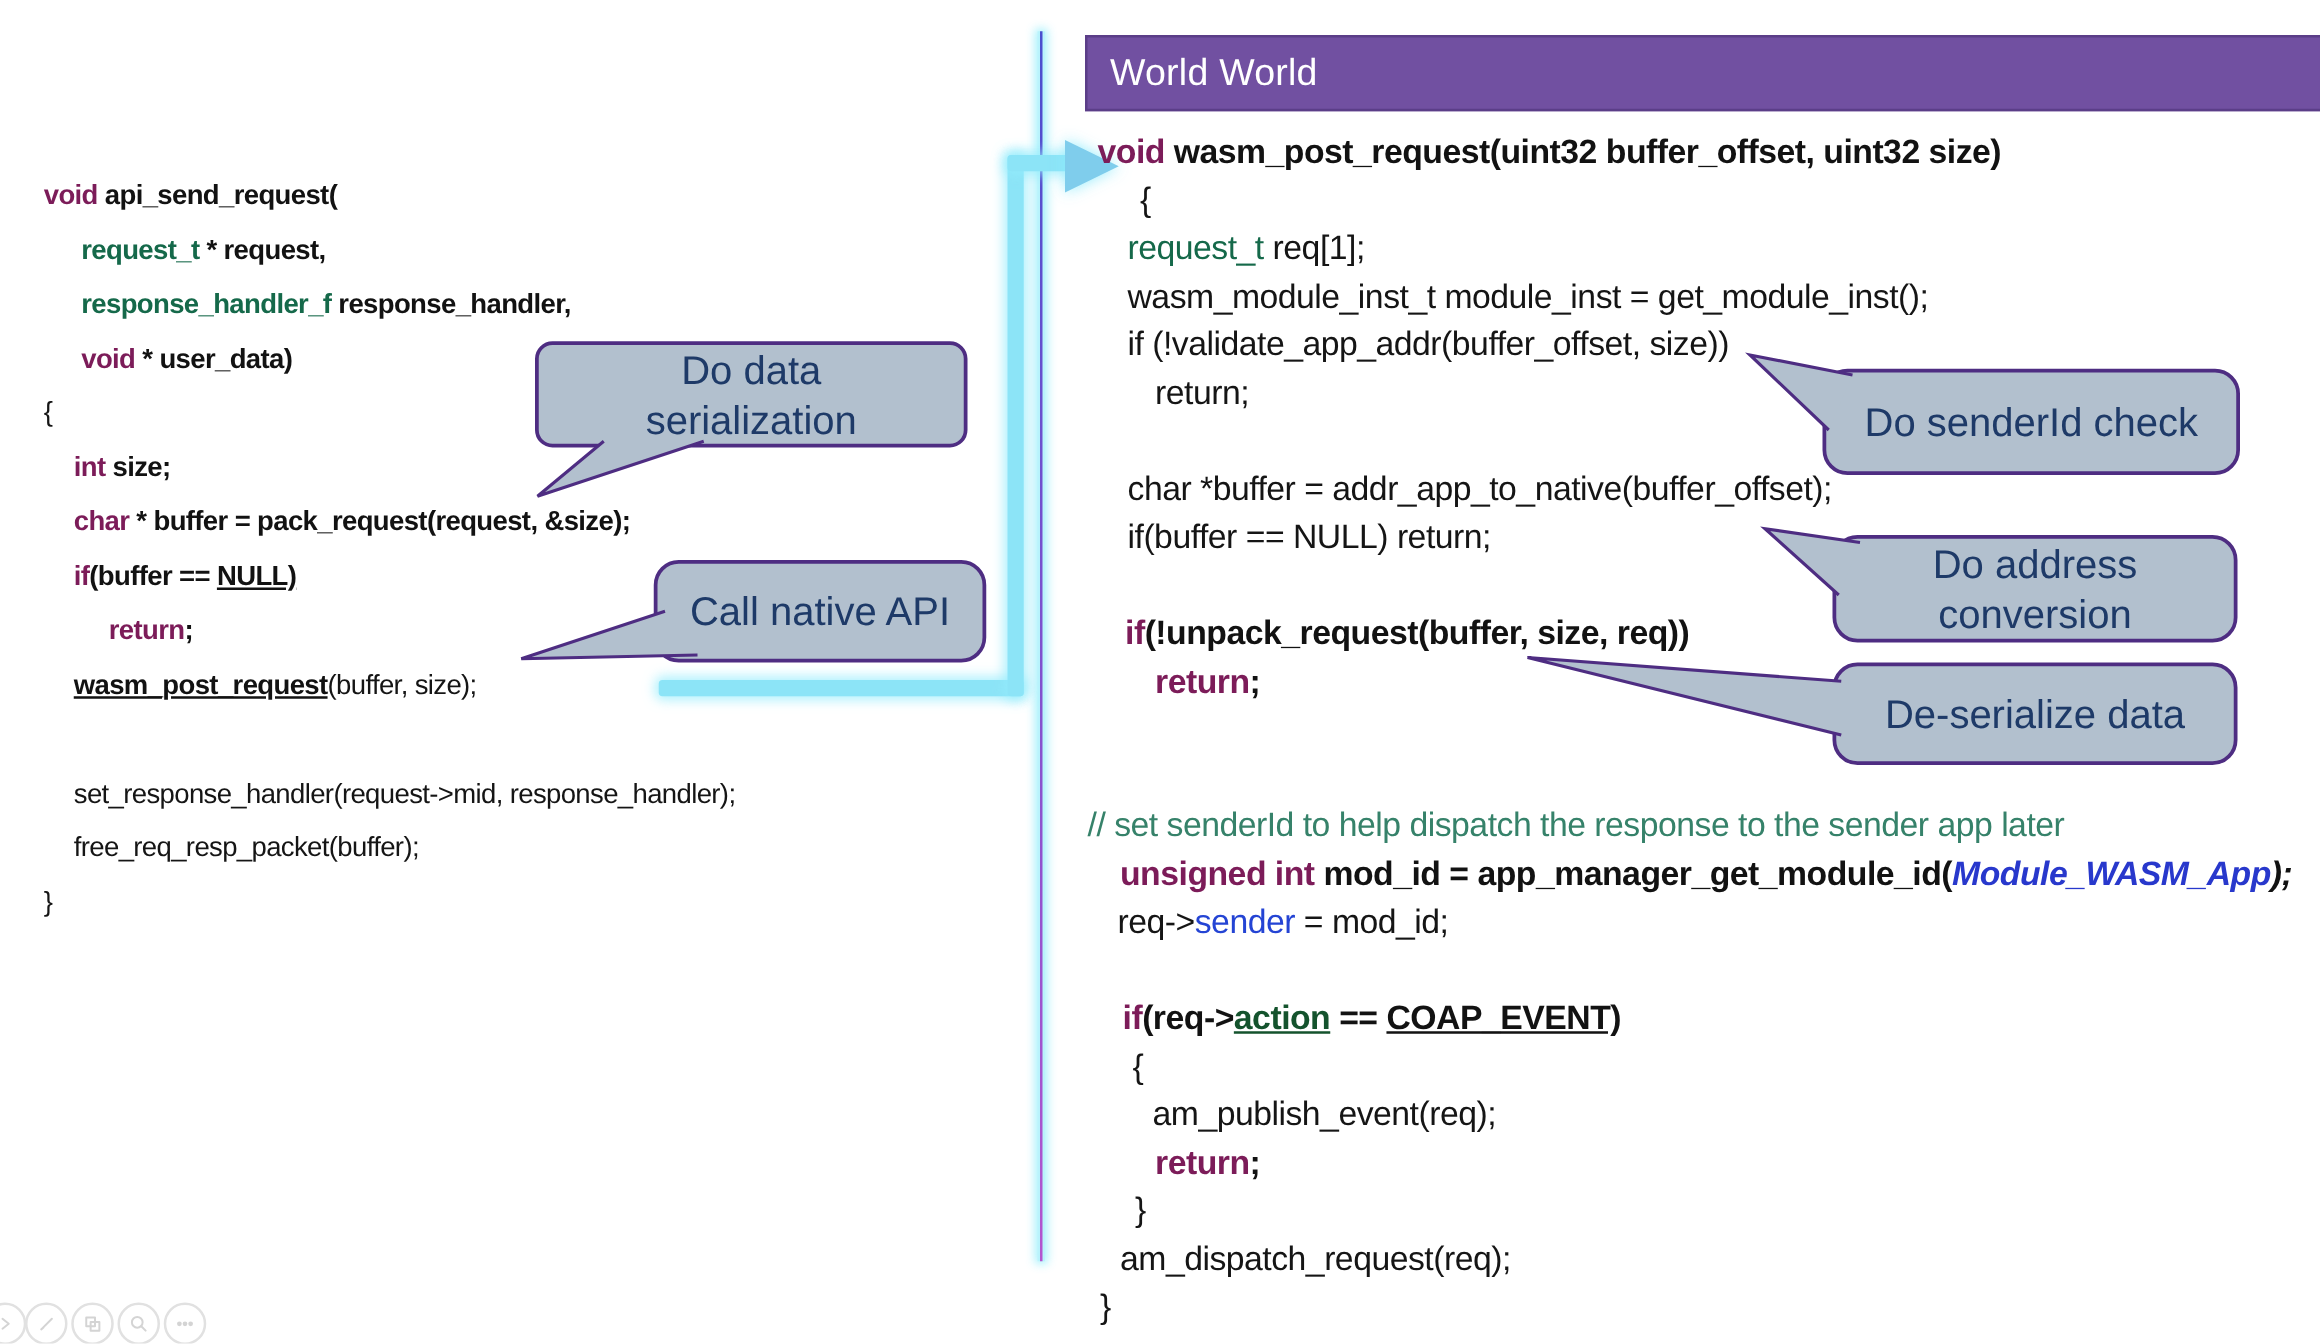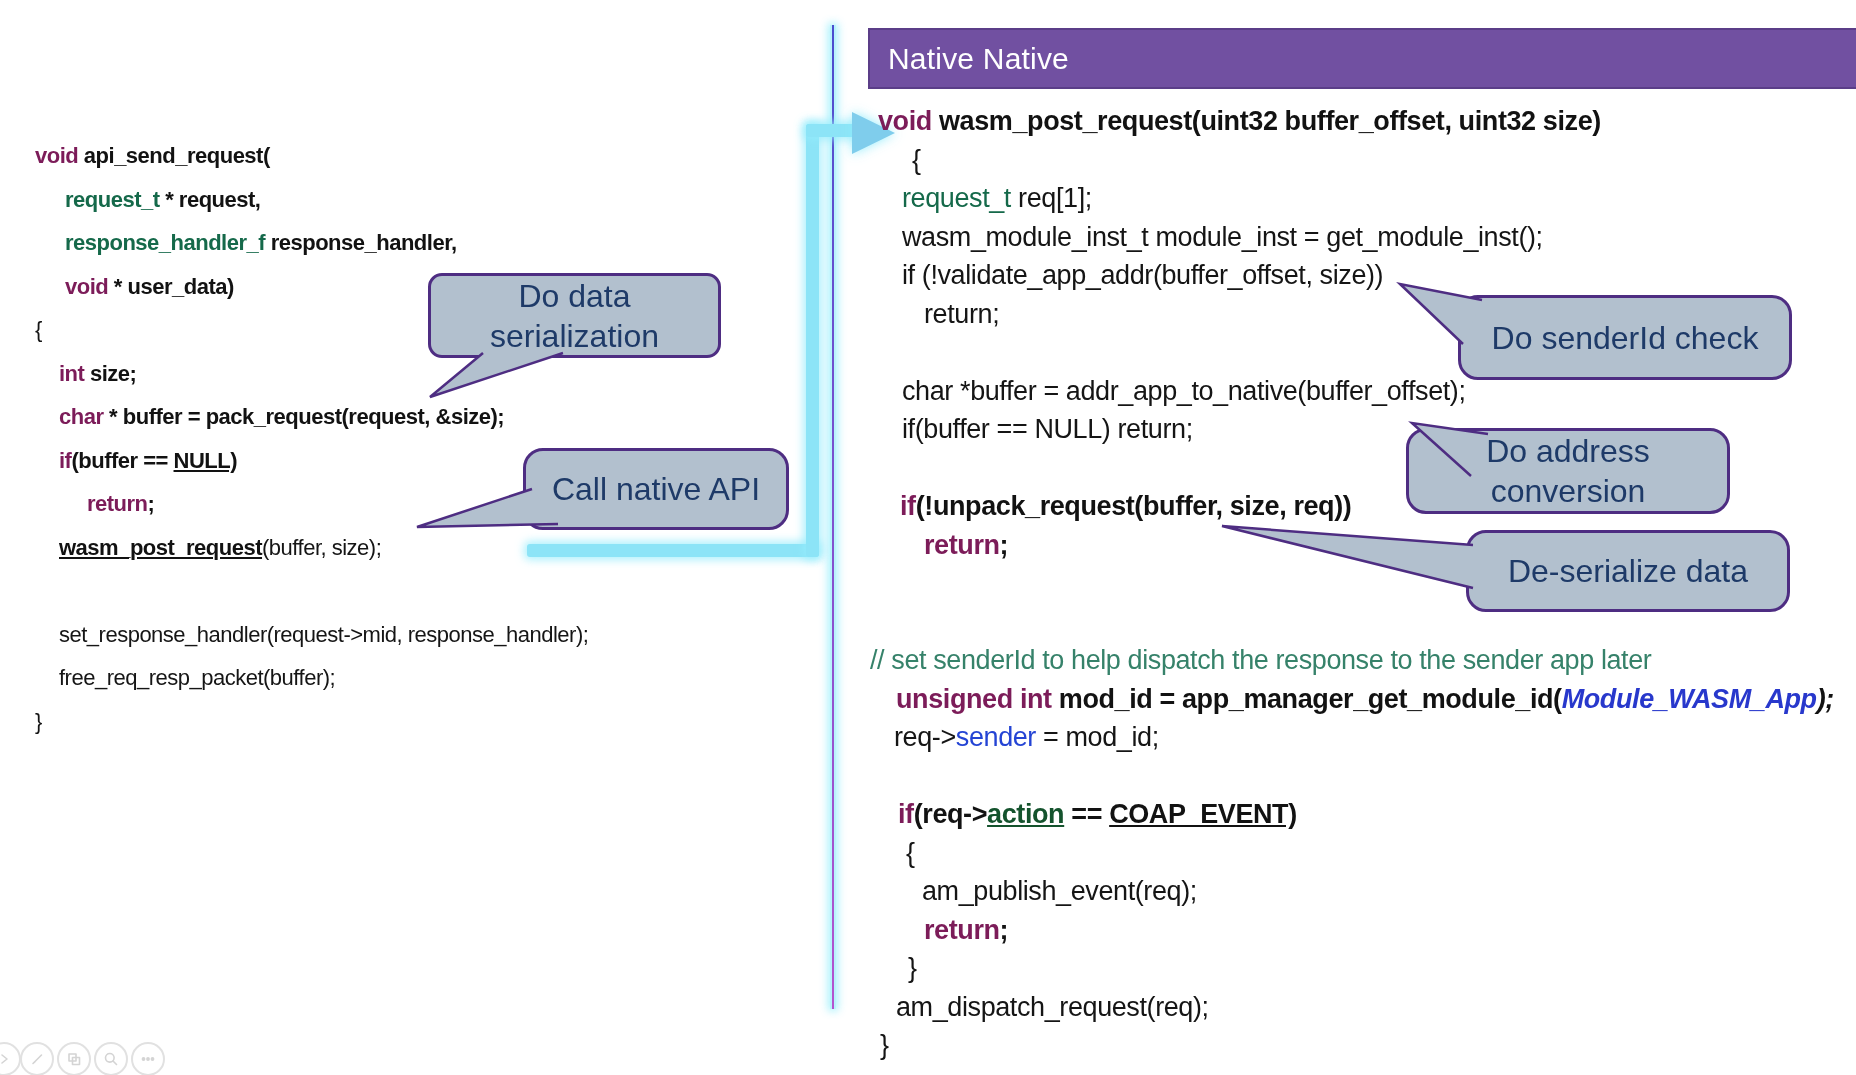--- a/index.html
+++ b/index.html
@@ -25,25 +25,25 @@
   .sg-blubi{color:#2838cc;font-weight:bold;font-style:italic;margin-top:21px;}
   .sg-b{color:#121212;font-weight:bold;}
   .sg-bi{color:#121212;font-weight:bold;font-style:italic;}
   .sg-n{color:#151515;}
   .sg-bu{color:#121212;font-weight:bold;text-decoration:underline;}
 
   
   .callout{position:absolute;background:#b2c0ce;border:3px solid #4e2d82;border-radius:20px;
            color:#1e3a68;font-size:32px;line-height:40px;display:flex;align-items:center;
            justify-content:center;text-align:center;box-sizing:border-box;}
-  .co-1{left:428px;top:273px;width:293px;height:85px;border-radius:14px;}
+  .co-1{left:428px;top:273px;width:346px;height:85px;border-radius:14px;}
   .co-1 span{max-width:250px;}
   .co-2{left:523px;top:448px;width:266px;height:82px;}
   .co-3{left:1458px;top:295px;width:334px;height:85px;}
-  .co-4{left:1406px;top:428px;width:324px;height:86px;}
+  .co-4{left:1466px;top:428px;width:324px;height:86px;}
   .co-4 span{max-width:235px;}
   .co-5{left:1466px;top:530px;width:324px;height:82px;}
 
   .tails{position:absolute;left:0;top:0;pointer-events:none;}
 
   
   .cyan{position:absolute;background:#8ce4f7;border-radius:3px;
         box-shadow:0 0 9px 3px rgba(148,236,252,.75);}
   .shaft-h1{left:527px;top:544px;width:292px;height:13px;}
   .shaft-v{left:806px;top:124px;width:13px;height:433px;}
@@ -59,21 +59,21 @@
   .tb{position:absolute;top:1042px;width:30px;height:30px;border:2px solid #e1e1e1;border-radius:50%;
       display:flex;align-items:center;justify-content:center;background:#fff;cursor:pointer;}
   .tb svg{stroke:#d4d4d4;fill:none;stroke-width:1.6;stroke-linecap:round;stroke-linejoin:round;}
 </style>
 </head>
 <body>
 
 <div class="canvas">
 
   <div class="hdr hdr-native">
-    <span>Native Native</span>
+    <span>World World</span>
   </div>
 
   <div class="divider">
     <div class="divider-core"></div>
   </div>
 
   <div class="cyan shaft-h1"></div>
   <div class="cyan shaft-v"></div>
   <div class="cyan shaft-h2"></div>
   <svg class="arrowhead-svg" width="70" height="66">

